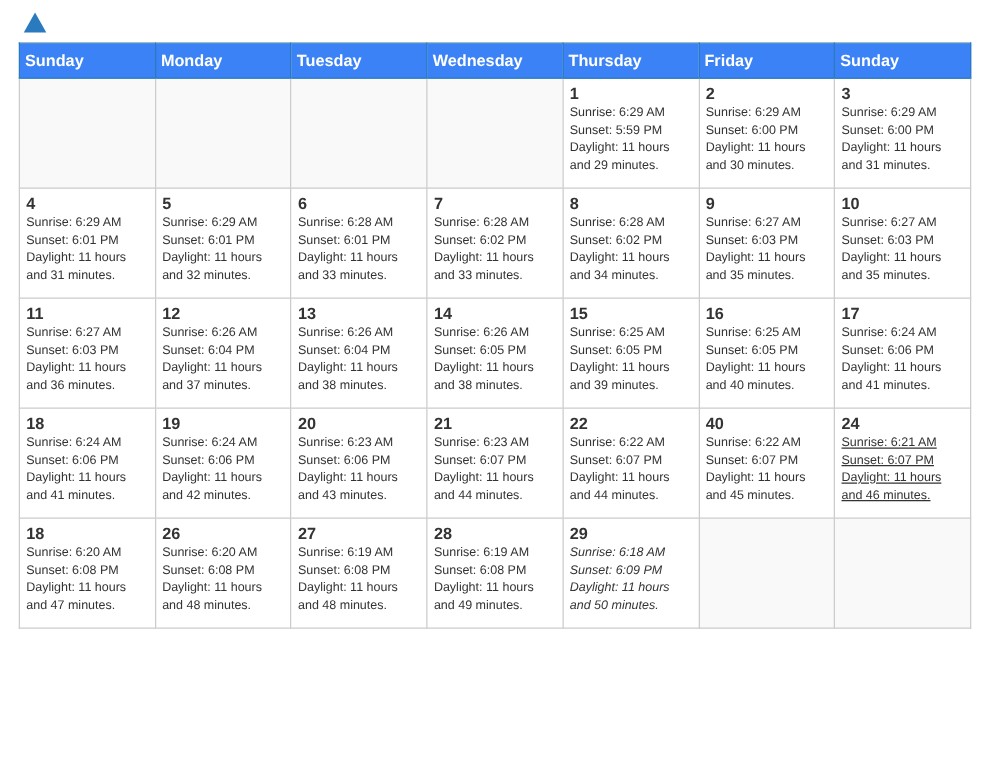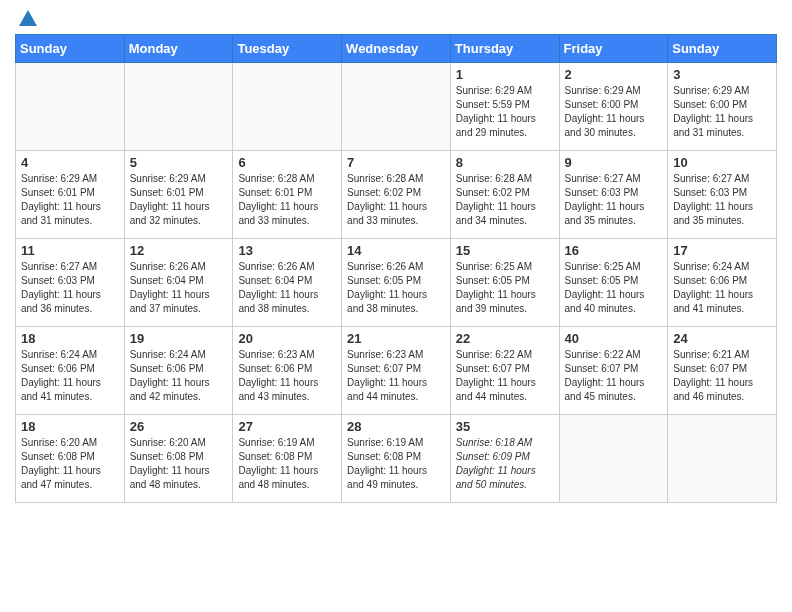--- a/index.html
+++ b/index.html
@@ -322,21 +322,21 @@
             <div class="day-number">40</div>
             <div class="day-info" style="white-space: pre-line;">Sunrise: 6:22 AM
 Sunset: 6:07 PM
 Daylight: 11 hours
 and 45 minutes.</div>
           </div>
         </td>
         <td>
           <div class="cell-content">
             <div class="day-number">24</div>
-            <div class="day-info" style="white-space: pre-line;">Sunrise: 6:21 AM
+            <div class="day-info" style="white-space: pre-line; text-decoration: underline;">Sunrise: 6:21 AM
 Sunset: 6:07 PM
 Daylight: 11 hours
 and 46 minutes.</div>
           </div>
         </td>
       </tr>
       <tr>
         <td>
           <div class="cell-content">
             <div class="day-number">18</div>
@@ -368,21 +368,21 @@
           <div class="cell-content">
             <div class="day-number">28</div>
             <div class="day-info" style="white-space: pre-line;">Sunrise: 6:19 AM
 Sunset: 6:08 PM
 Daylight: 11 hours
 and 49 minutes.</div>
           </div>
         </td>
         <td>
           <div class="cell-content">
-            <div class="day-number">35</div>
+            <div class="day-number">29</div>
             <div class="day-info" style="white-space: pre-line; font-style: italic;">Sunrise: 6:18 AM
 Sunset: 6:09 PM
 Daylight: 11 hours
 and 50 minutes.</div>
           </div>
         </td>
         <td class="empty-cell"></td>
         <td class="empty-cell"></td>
       </tr>
     </tbody>

